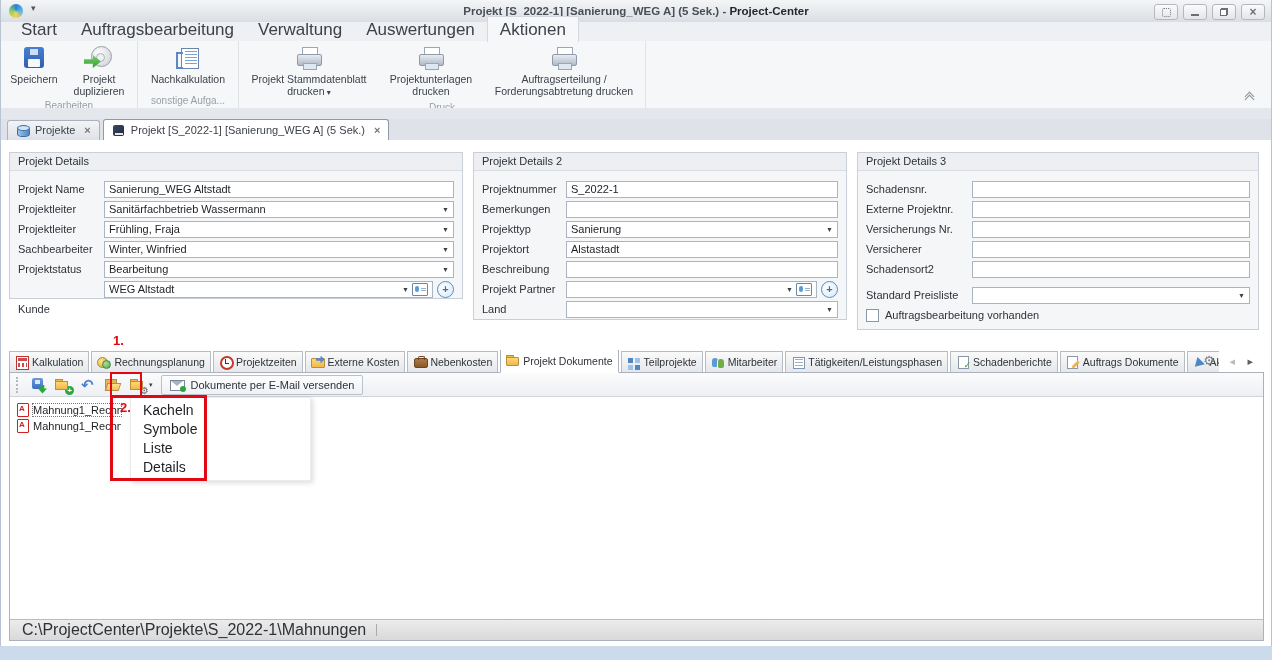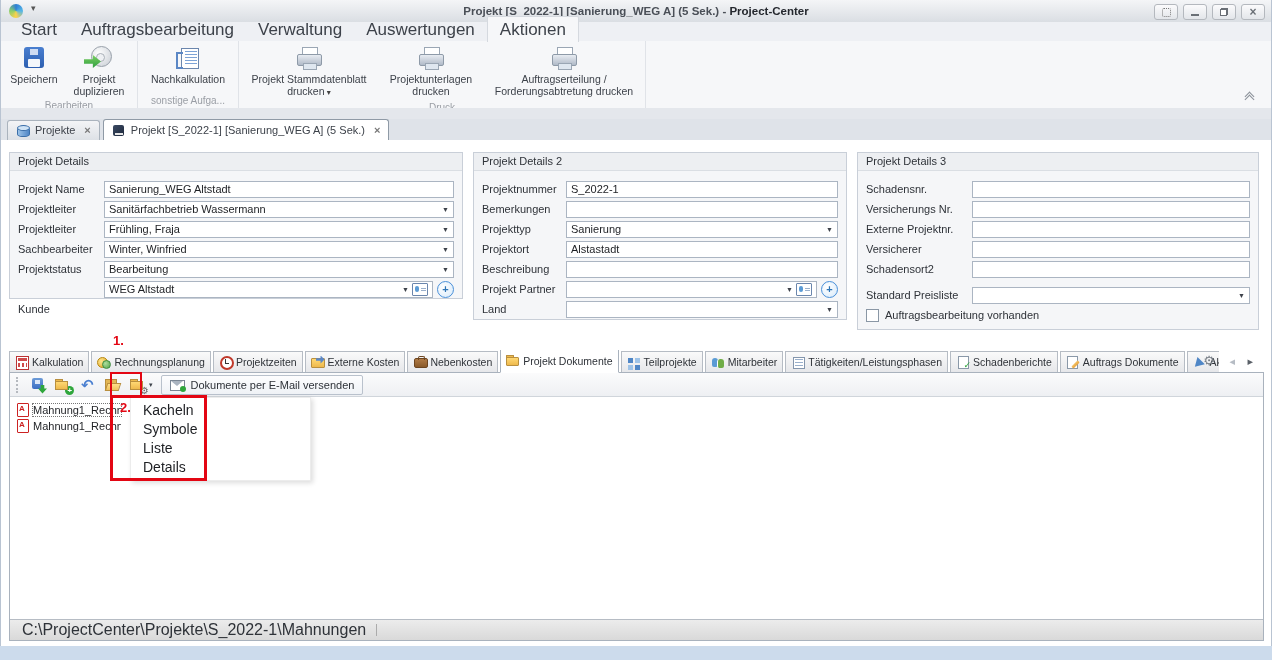--- a/index.html
+++ b/index.html
@@ -375,27 +375,27 @@
           <div class="panel" style="left: 856px; width: 402px; height: 178px;">
             <div class="panel-h">Projekt Details 3</div>
             <div class="panel-b">
               <div class="frow">
                 <span class="flabel" style="width: 106px;">Schadensnr.</span>
                 <div class="inp">
                   <span class="val"></span>
                 </div>
               </div>
               <div class="frow">
+                <span class="flabel" style="width: 106px;">Externe Projektnr.</span>
+                <div class="inp">
+                  <span class="val"></span>
+                </div>
+              </div>
+              <div class="frow">
                 <span class="flabel" style="width: 106px;">Versicherungs Nr.</span>
-                <div class="inp">
-                  <span class="val"></span>
-                </div>
-              </div>
-              <div class="frow">
-                <span class="flabel" style="width: 106px;">Externe Projektnr.</span>
                 <div class="inp">
                   <span class="val"></span>
                 </div>
               </div>
               <div class="frow">
                 <span class="flabel" style="width: 106px;">Versicherer</span>
                 <div class="inp">
                   <span class="val"></span>
                 </div>
               </div>

